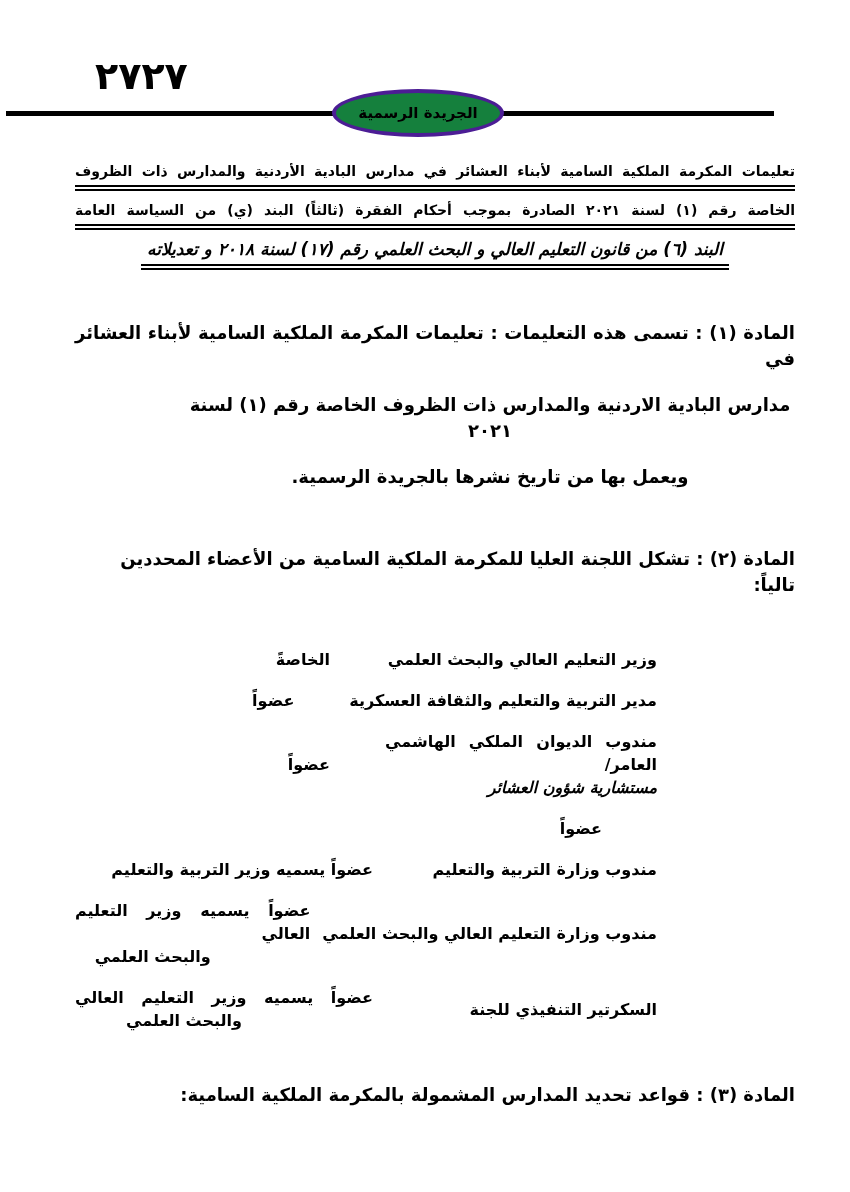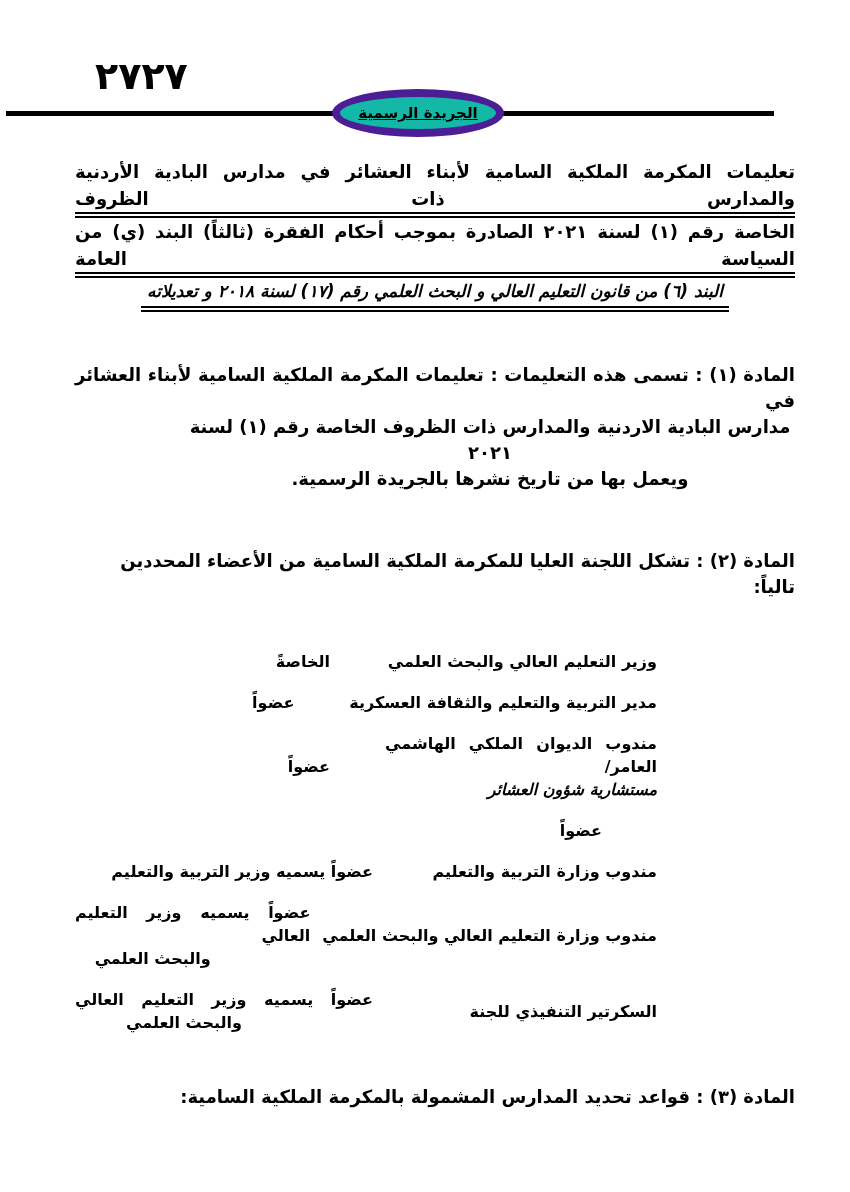--- a/index.html
+++ b/index.html
@@ -18,57 +18,56 @@
     position: absolute; top: 54px; left: 95px;
     font-size: 38px; font-weight: bold; direction: rtl;
   }
   .rule {
     position: absolute; top: 111px; left: 6px;
     width: 768px; height: 5px; background: #000;
   }
   .oval {
     position: absolute; top: 89px; left: 332px;
     width: 172px; height: 48px;
-    border: 8px solid #4c1d95; border-radius: 50%;
-    background: #14b8a6;
+    border: 4px solid #4c1d95; border-radius: 50%;
+    background: #15803d;
     display: flex; align-items: center; justify-content: center;
     z-index: 2;
-    text-decoration: underline;
   }
   .oval span { font-size: 15px; font-weight: bold; direction: rtl; }
 
   
   .content {
     direction: rtl;
     margin: 0 55px 0 75px;   
     padding-top: 158px;
     font-weight: bold;
   }
 
   
   .t-line {
-    font-size: 18px; line-height: 27px;
+    font-size: 14px; line-height: 27px;
     border-bottom: 6px double #000;
-    margin-bottom: 0;
+    margin-bottom: 6px;
   }
   .jline { text-align: justify; text-align-last: justify; }
   .cline { text-align: center; }
   .rline { text-align: right; font-style: italic; }
   .nw { white-space: nowrap; }
   .t-last { text-align: center; line-height: 27px; font-size: 17px; }
   .t-last .t-underline {
     display: inline-block;
     border-bottom: 6px double #000;
     padding: 0 6px 1px 6px;
     font-style: italic;
   }
 
   
   .article-1 { margin-top: 50px; font-size: 18px; line-height: 26px; }
-  .article-1 .cline { margin-left: 110px; }
+  .article-1 .cline { margin-left: 110px; margin-top: 20px; }
 
   .heading { font-size: 18px; line-height: 26px; text-align: right; }
   .a2h { margin-top: 56px; }
   .a3h { margin-top: 50px; }
 
   
   .m-list { margin-top: 50px; font-size: 16px; line-height: 23px; }
   .m-row {
     display: flex; align-items: center;
     padding-right: 138px;

